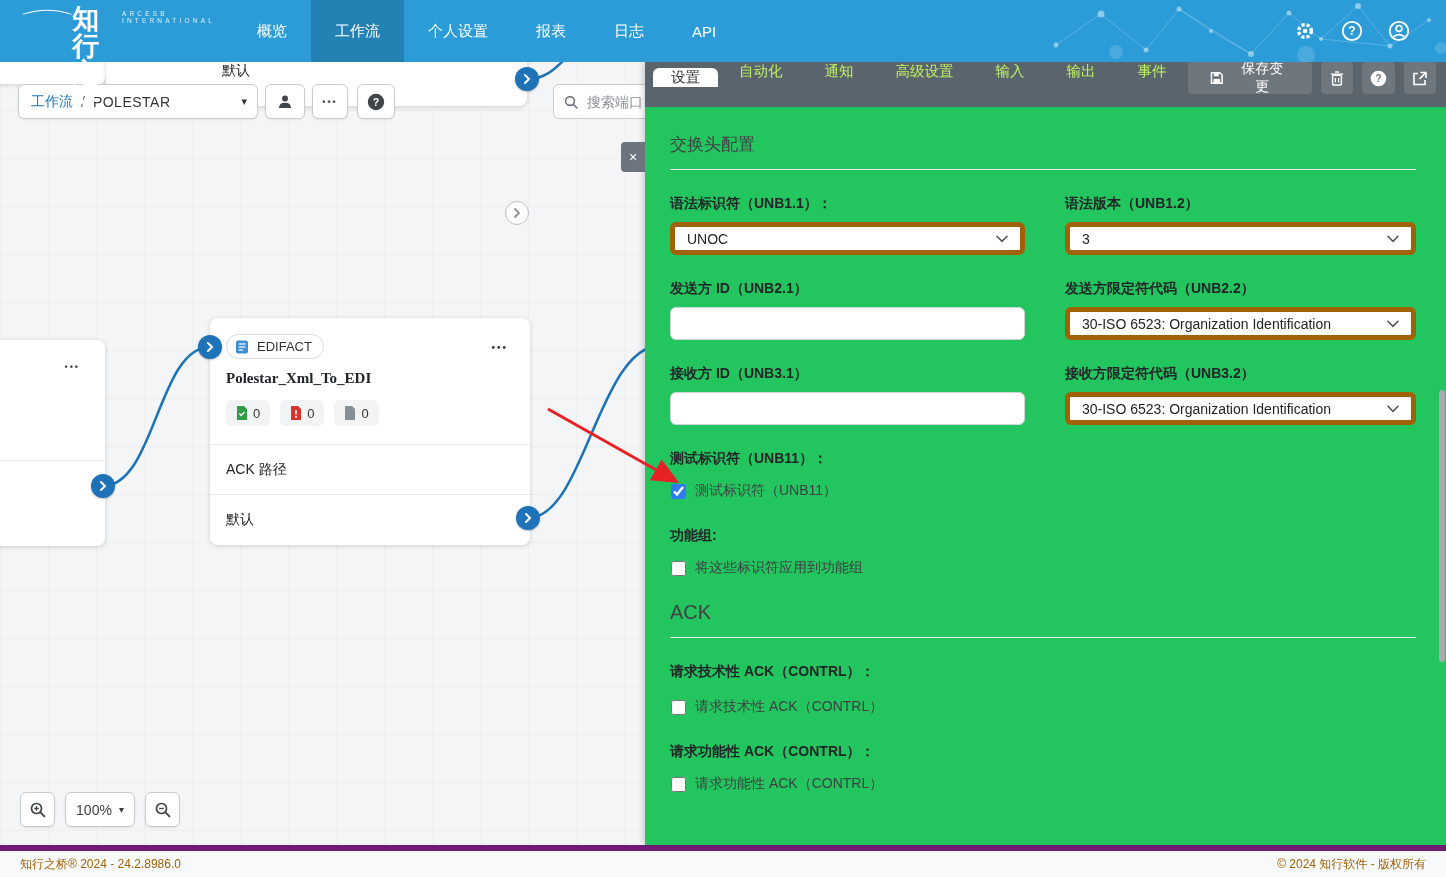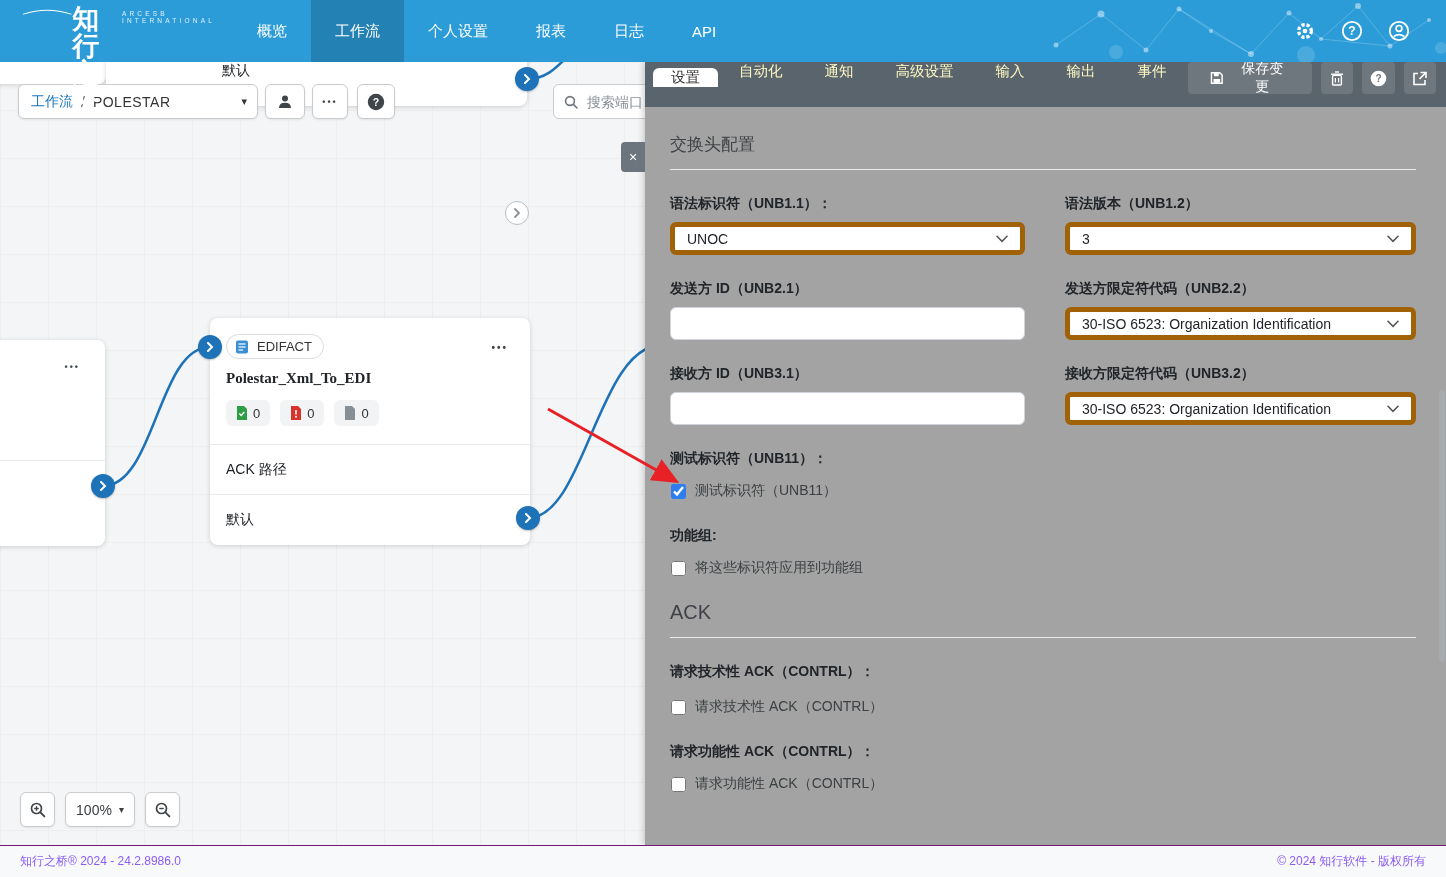--- a/index.html
+++ b/index.html
@@ -58,30 +58,30 @@
   .count-pill { height:26px; background:#f1f3f4; border-radius:6px; display:flex; align-items:center; gap:5px;
     padding:0 10px; font-size:13px; color:#333; }
   .node-row { position:absolute; left:0; width:100%; border-top:1px solid #e9eaeb; display:flex; align-items:center; }
   .node-row .row-label { margin-left:16px; font-size:14px; color:#212529; }
 
   
   .panel { position:absolute; left:645px; top:62px; width:801px; height:783px; z-index:20;
     background:#fff; box-shadow:-2px 0 6px rgba(0,0,0,.18); }
   .panel-header { position:absolute; top:0; left:0; width:100%; height:49px; background:#59646c;
     display:flex; align-items:flex-start; }
-  .ptab { display:flex; align-items:center; padding:0 21px; color:#fef9c3; font-size:14.5px; cursor:pointer; white-space:nowrap;}
+  .ptab { display:flex; align-items:center; padding:0 21px; color:#bef264; font-size:14.5px; cursor:pointer; white-space:nowrap;}
   .ptab.active { background:#fff; color:#333; margin:6px 0 0 8px; padding:0 18px; border-radius:6px 6px 0 0; }
   .phdr-actions { margin-left:auto; display:flex; align-items:center; padding-right:10px; gap:9px; }
   .save-btn { height:32px; background:#6e777e; border:none; border-radius:4px; color:#fff; font-size:14px;
     display:flex; align-items:center; gap:12px; padding:0 22px; cursor:pointer;
     font-family:"Liberation Sans","DejaVu Sans",sans-serif; }
   .icon-btn { width:33px; height:32px; background:#6e777e; border:none; border-radius:4px; color:#fff;
     display:flex; align-items:center; justify-content:center; cursor:pointer; }
 
-  .panel-content { position:absolute; top:45px; left:0; right:0; bottom:0; background:#a3a3a3;
+  .panel-content { position:absolute; top:45px; left:0; right:0; bottom:0; background:#22c55e;
     padding:26px 30px 0 25px; overflow:hidden; }
   .sec-title { font-size:17px; font-weight:400; color:#3f4347; margin:0 0 13px 0; }
   .sec-title.big { font-size:20px; margin-top:8px; }
   hr.sep { border:none; border-top:1px solid #e9eaeb; margin:0 0 25px 0; }
   .frow { display:flex; gap:40px; margin-bottom:25px; }
   .fcol { width:356px; }
   .flabel { display:block; font-weight:bold; font-size:14px; color:#212529; margin-bottom:9px; }
   .select { height:33px; border:5px solid #a16207; border-radius:6px; background:#fff; display:flex;
     align-items:center; justify-content:space-between; padding:0 12px; font-size:14px; color:#212529; cursor:pointer; }
   input.text { width:100%; height:33px; border:1px solid #ced4da; border-radius:6px; padding:0 12px; font-size:14px;
@@ -92,22 +92,22 @@
 
   .close-tab { position:absolute; left:621px; top:142px; width:24px; height:30px; background:#6c757d;
     border-radius:4px 0 0 4px; color:#fff; display:flex; align-items:center; justify-content:center;
     font-size:14px; z-index:25; cursor:pointer; }
 
   .scroll-thumb { position:absolute; right:1px; top:390px; width:6px; height:272px; background:#a6abb0;
     border-radius:3px; z-index:22; }
 
   
   .footer { position:absolute; left:0; top:845px; width:1446px; height:32px; background:#f8f9fa;
-    border-top:1px solid #701a75; display:flex; align-items:center; justify-content:space-between;
-    padding:0 20px; font-size:12px; color:#8b5cf6; z-index:35; }
+    border-top:6px solid #701a75; display:flex; align-items:center; justify-content:space-between;
+    padding:0 20px; font-size:12px; color:#a16207; z-index:35; }
 
   .arrow-layer { position:absolute; top:0; left:0; width:1446px; height:877px; z-index:60; pointer-events:none; }
 </style>
 </head>
 <body>
 
 <div class="navbar">
   <div class="logo">
     <svg width="118" height="12" viewBox="0 0 118 12">
       <path d="M3 11 Q59 -7 115 11" stroke="#fff" stroke-width="2.4" fill="none" stroke-linecap="round"></path>

